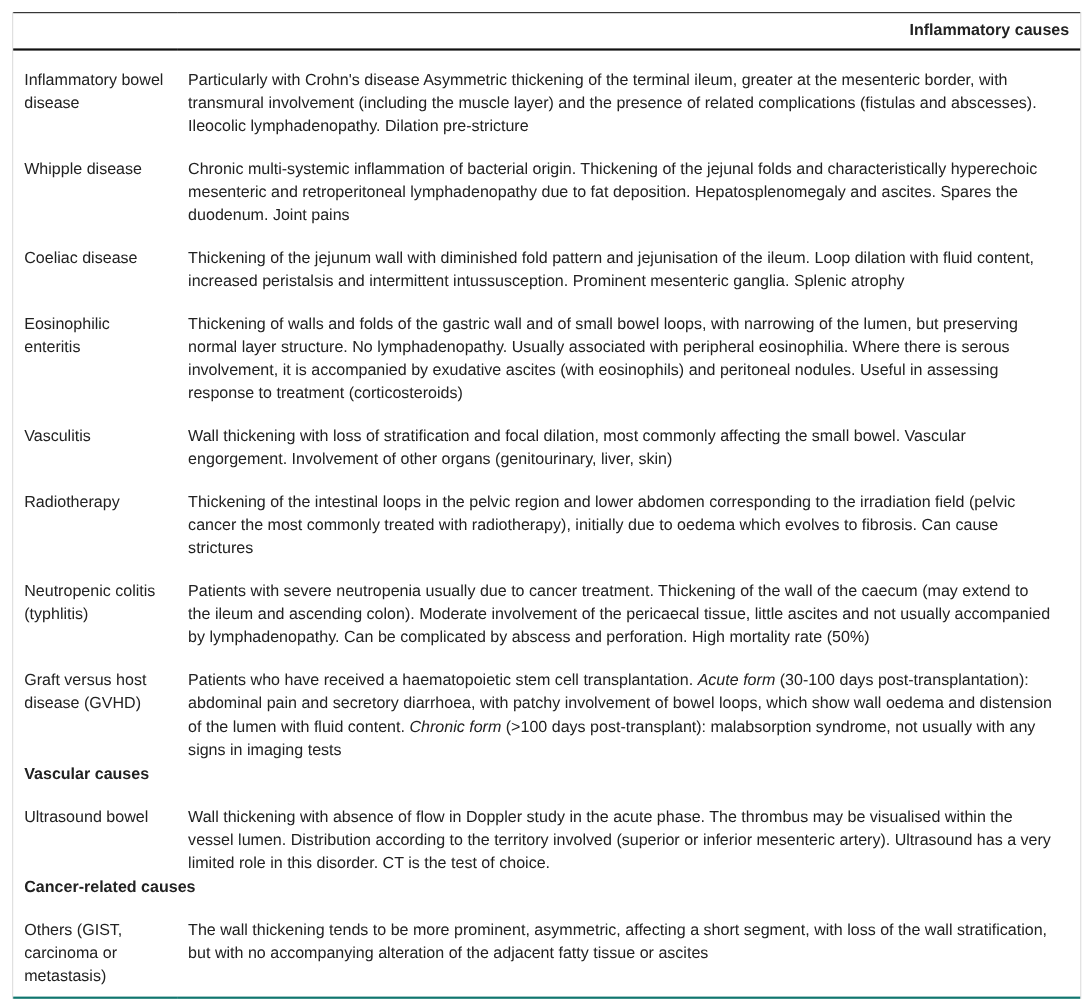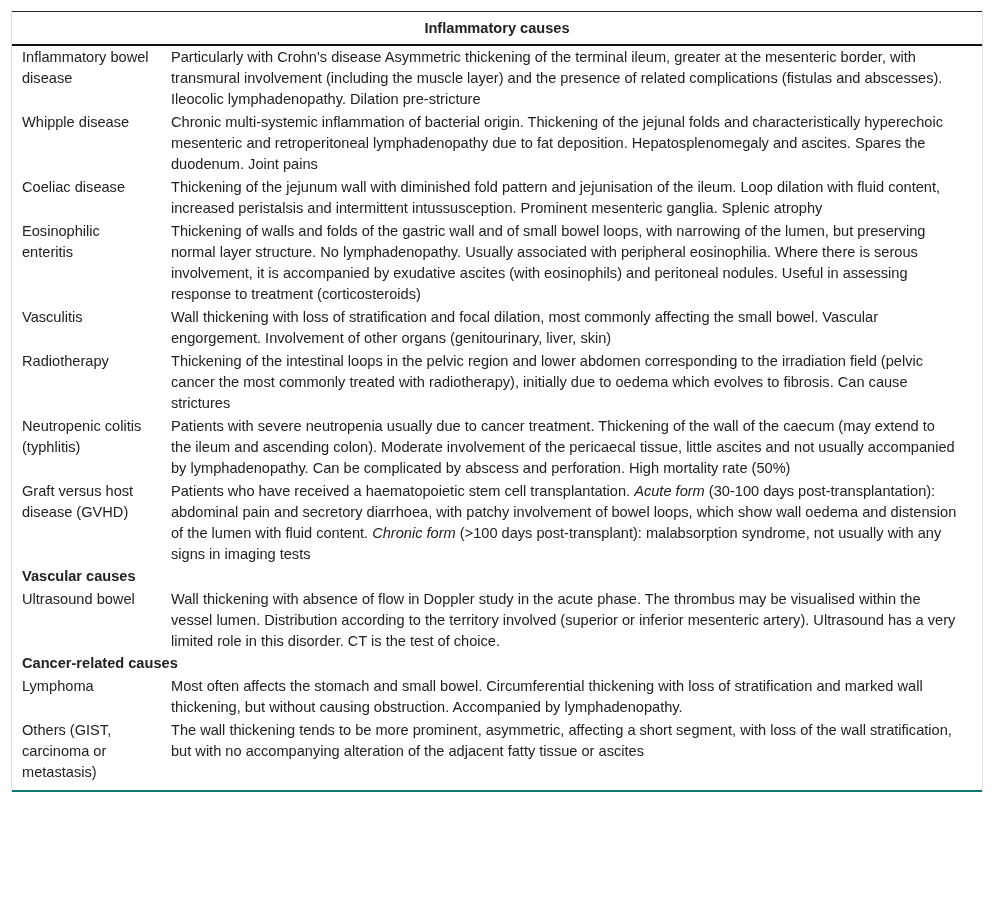--- a/index.html
+++ b/index.html
@@ -1,21 +1,21 @@
 <!DOCTYPE html>
 <html><head>
 <meta charset="utf-8">
 <style>
   html, body { margin: 0; padding: 0; background: #ffffff; }
   body { width: 992px; height: 911px; overflow: hidden; font-family: "Liberation Sans", sans-serif; color: #222222; }
   .tbl-wrap { position: absolute; left: 11px; top: 11px; width: 970px; }
   table { border-collapse: collapse; width: 970px; font-size: 14.6px; line-height: 21px; }
-  thead th { text-align: center; font-weight: bold; padding: 6px 10px 5px 10px; border-top: 1px solid #222; border-bottom: 2.5px solid #111; }
+  thead th { text-align: right; font-weight: bold; padding: 6px 10px 5px 10px; border-top: 1px solid #222; border-bottom: 2.5px solid #111; }
   tbody td { vertical-align: top; padding: 0 10px 1px 10px; }
-  tbody tr.row td { padding-top: 1px; }
+  tbody tr.row td { padding-top: 17px; }
   td.cond { width: 129px; }
   td.desc { padding-right: 24px; }
   tr.section td { font-weight: bold; padding-top: 0; padding-bottom: 1px; }
   tbody tr:last-child td { padding-bottom: 7px; border-bottom: 2px solid #0f766e; }
   .side { border-left: 1px solid #dddddd; border-right: 1px solid #dddddd; }
   em { font-style: italic; }
 </style>
 </head>
 <body>
 
@@ -63,22 +63,18 @@
           <td colspan="2">Vascular causes</td>
         </tr>
         <tr class="row">
           <td class="cond">Ultrasound bowel</td>
           <td class="desc"><span>Wall thickening with absence of flow in Doppler study in the acute phase. The thrombus may be visualised within the vessel lumen. Distribution according to the territory involved (superior or inferior mesenteric artery). Ultrasound has a very limited role in this disorder. CT is the test of choice.</span></td>
         </tr>
         <tr class="section">
           <td colspan="2">Cancer-related causes</td>
         </tr>
         <tr class="row">
-          <td class="cond">Lymphoma</td>
-          <td class="desc"><span>Most often affects the stomach and small bowel. Circumferential thickening with loss of stratification and marked wall thickening, but without causing obstruction. Accompanied by lymphadenopathy.</span></td>
-        </tr>
-        <tr class="row">
           <td class="cond">Others (GIST, carcinoma or metastasis)</td>
           <td class="desc"><span>The wall thickening tends to be more prominent, asymmetric, affecting a short segment, with loss of the wall stratification, but with no accompanying alteration of the adjacent fatty tissue or ascites</span></td>
         </tr>
       </tbody>
   </table>
 </div>
 
 </body></html>

